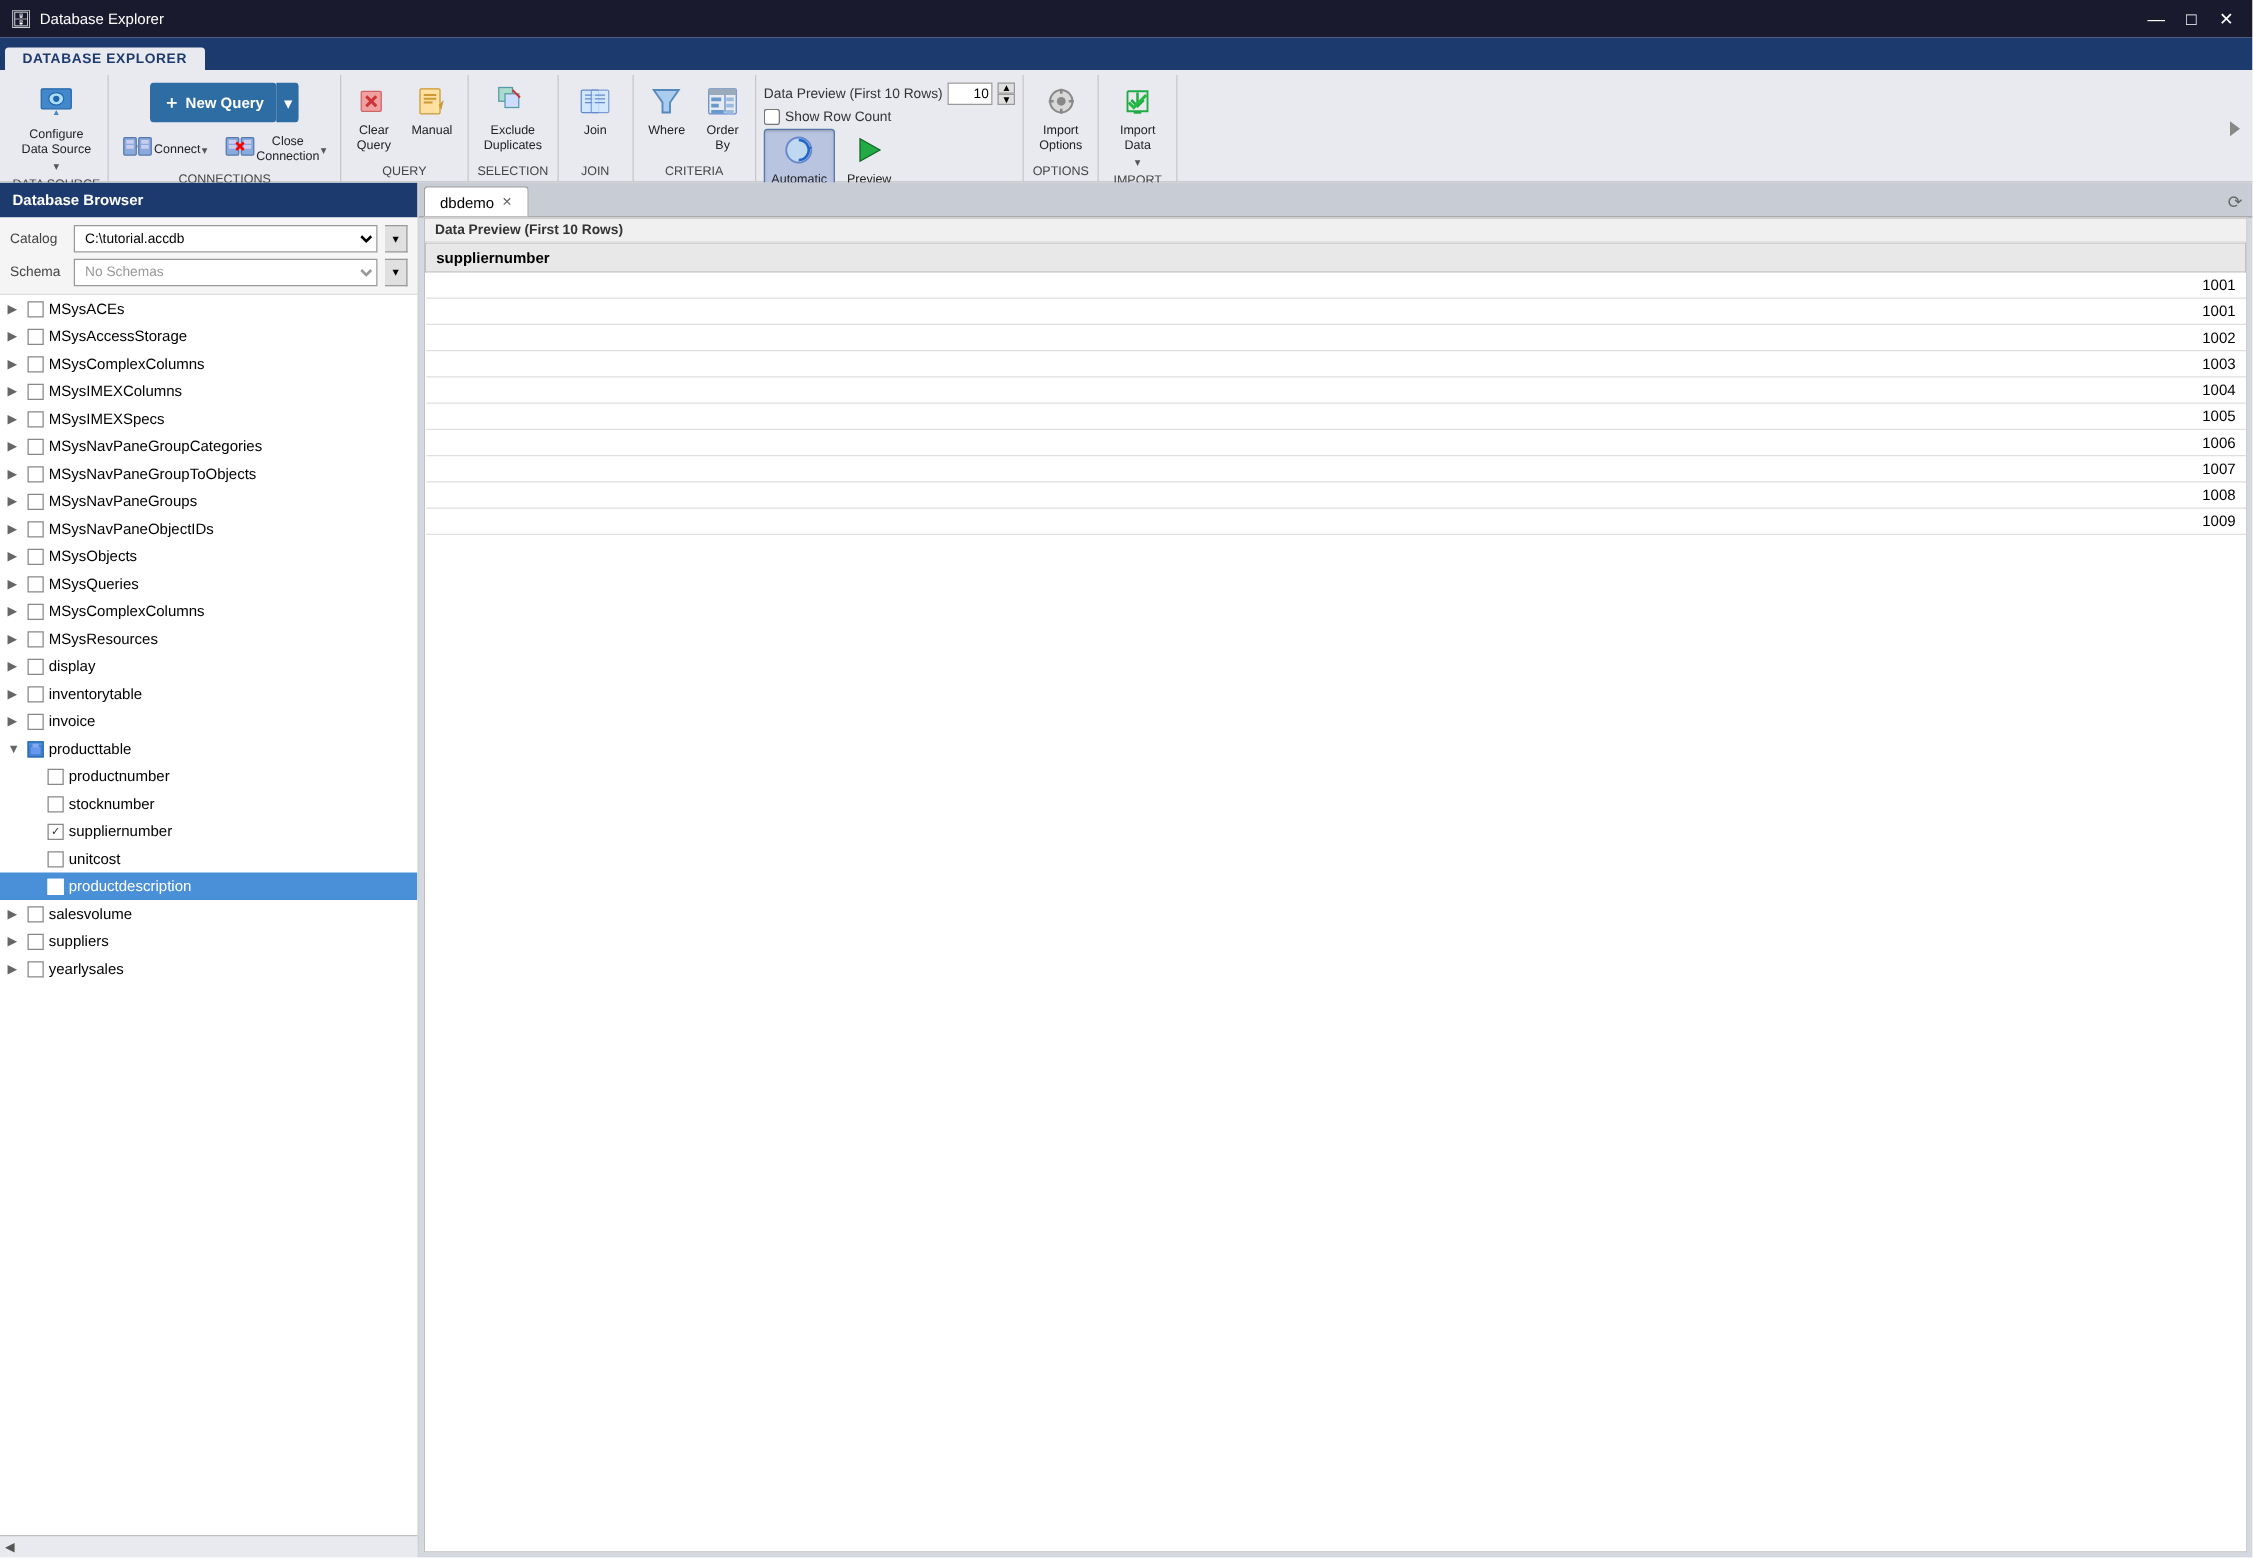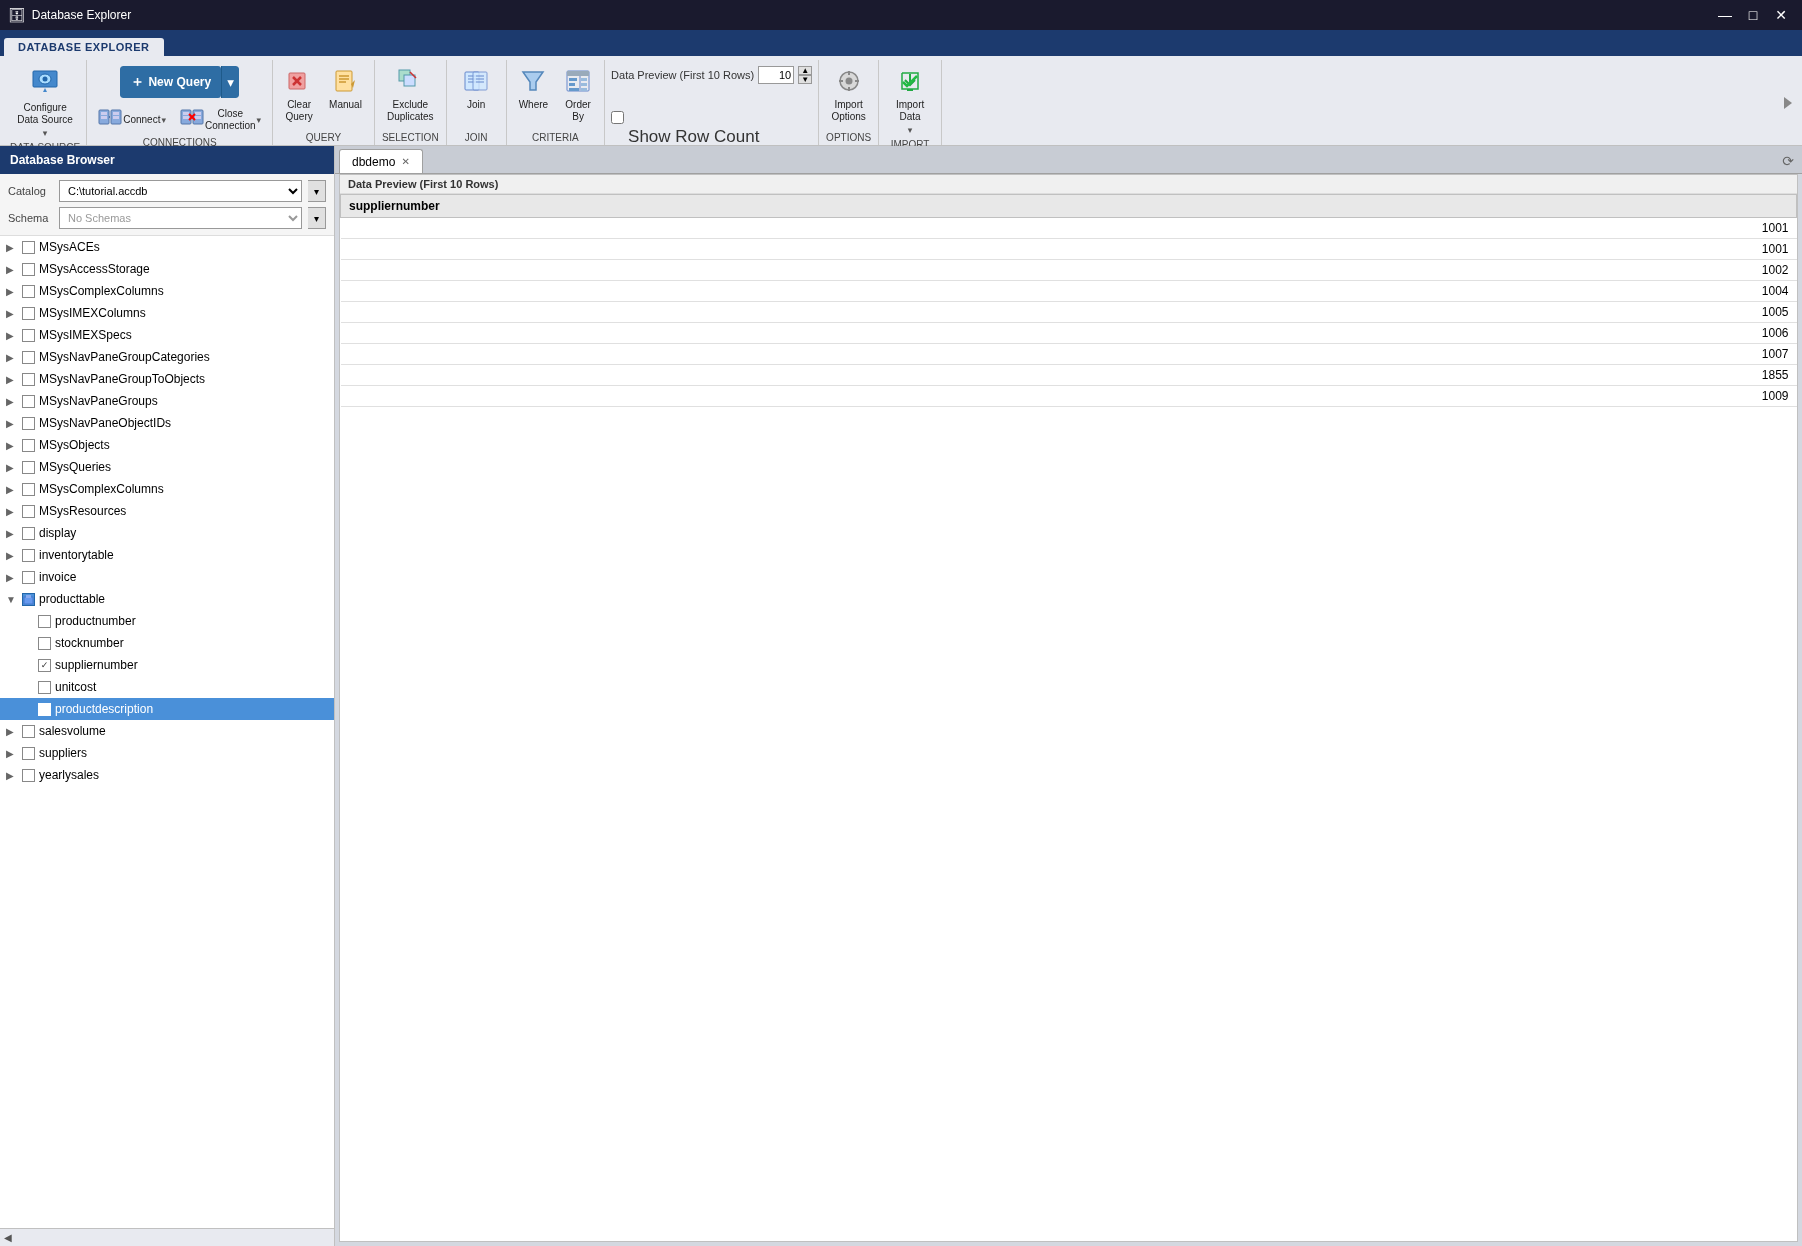--- a/index.html
+++ b/index.html
@@ -530,21 +530,21 @@
       <div style="display:flex;align-items:center;gap:4px;">
         <span style="font-size:11px;color:#333;">Data Preview (First 10 Rows)</span>
         <input class="spinner-input" type="text" value="10" style="">
         <div class="spinner-btns">
           <div class="spinner-btn">▲</div>
           <div class="spinner-btn">▼</div>
         </div>
       </div>
       <div style="display:flex;align-items:center;gap:4px;">
         <input type="checkbox" style="width: 13px; height: 13px;">
-        <span style="font-size:17px;color:#333;margin-top:40px;">Show Row Count</span>
+        <span style="font-size:11px;color:#333;">Show Row Count</span>
       </div>
       <div style="display:flex;gap:4px;">
         <div class="ribbon-btn active">
           <div>
             <svg width="26" height="26" viewBox="0 0 26 26">
               <circle cx="13" cy="13" r="10" fill="#c0d8f0" stroke="#6688cc" stroke-width="1.5"></circle>
               <path d="M13 5 A8 8 0 0 1 21 13" stroke="#2266cc" stroke-width="2" fill="none"></path>
               <path d="M21 13 A8 8 0 0 1 13 21" stroke="#2266cc" stroke-width="2" fill="none"></path>
               <path d="M19 10 L21 13 L24 11 Z" fill="#2266cc"></path>
             </svg>
@@ -806,33 +806,36 @@
           <tr>
                 <td>1001</td>
               </tr>
               <tr>
                 <td>1001</td>
               </tr>
               <tr>
                 <td>1002</td>
               </tr>
               <tr>
+                <td>1003</td>
+              </tr>
+              <tr>
                 <td>1004</td>
               </tr>
               <tr>
                 <td>1005</td>
               </tr>
               <tr>
                 <td>1006</td>
               </tr>
               <tr>
                 <td>1007</td>
               </tr>
               <tr>
-                <td>1855</td>
+                <td>1008</td>
               </tr>
               <tr>
                 <td>1009</td>
               </tr>
             </tbody>
         </table>
       </div>
     </div>
   </div>
 </div>

